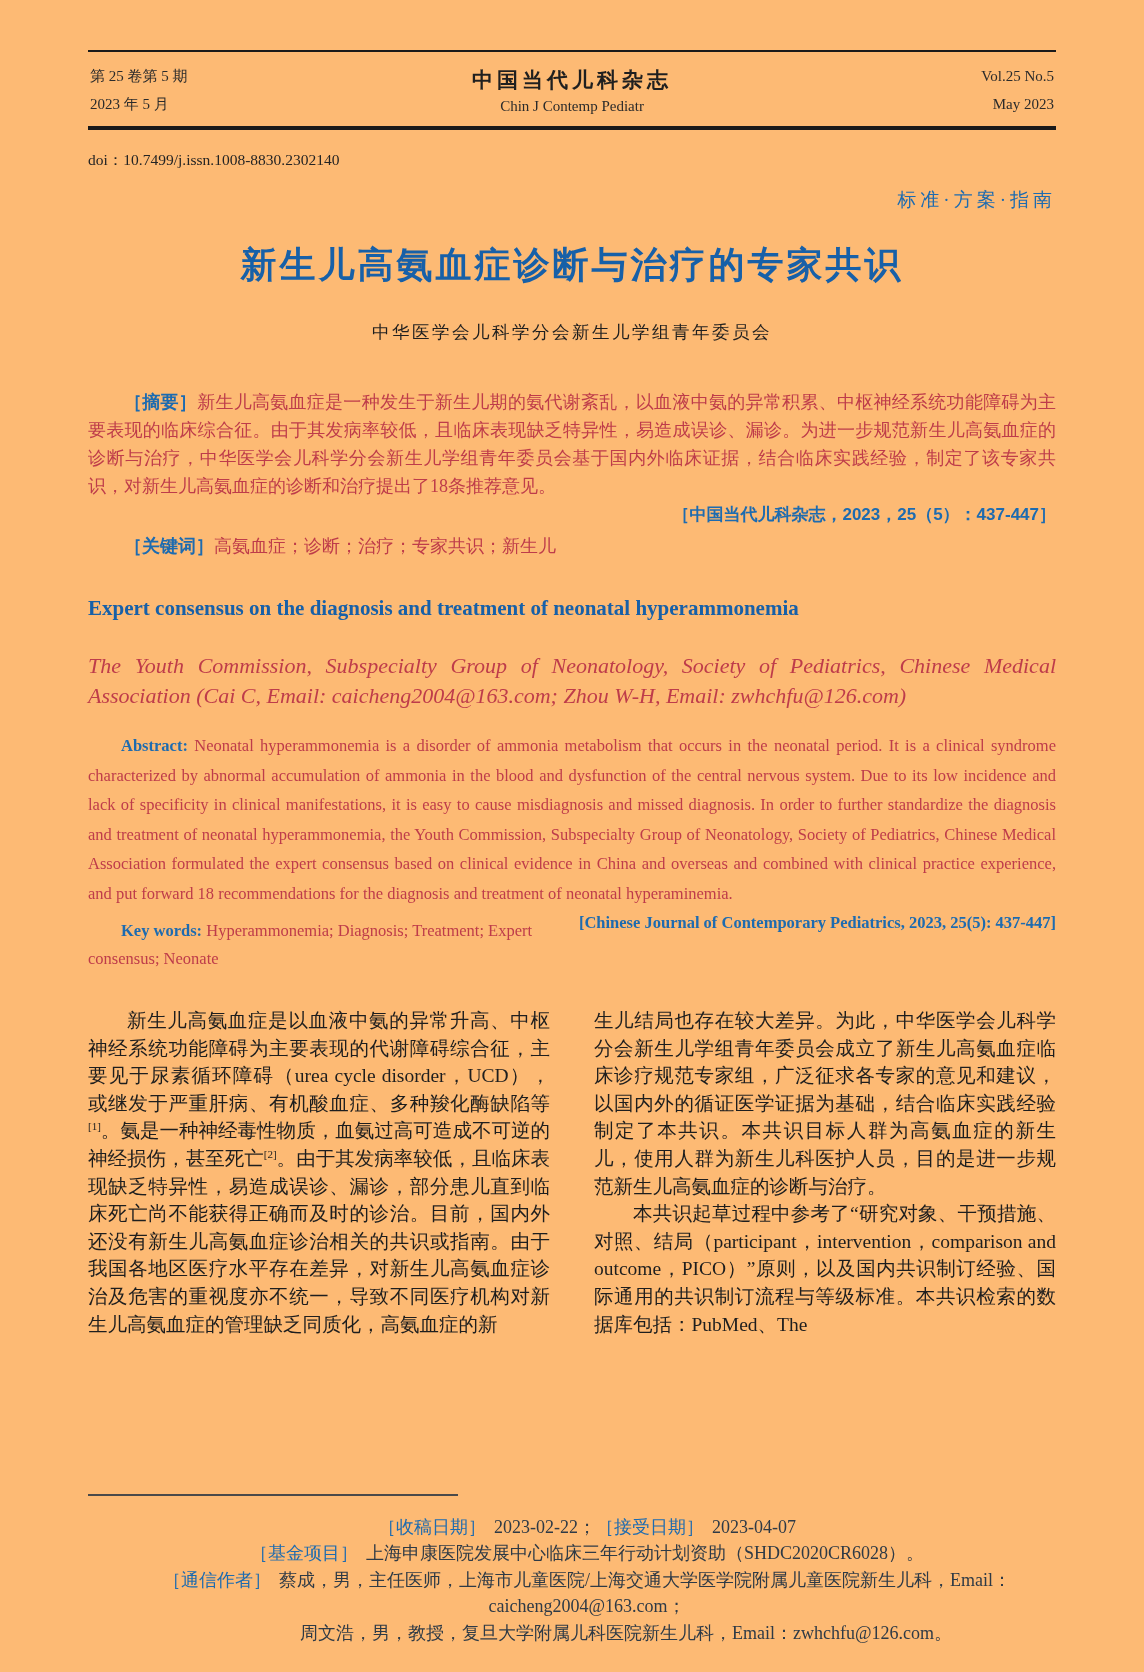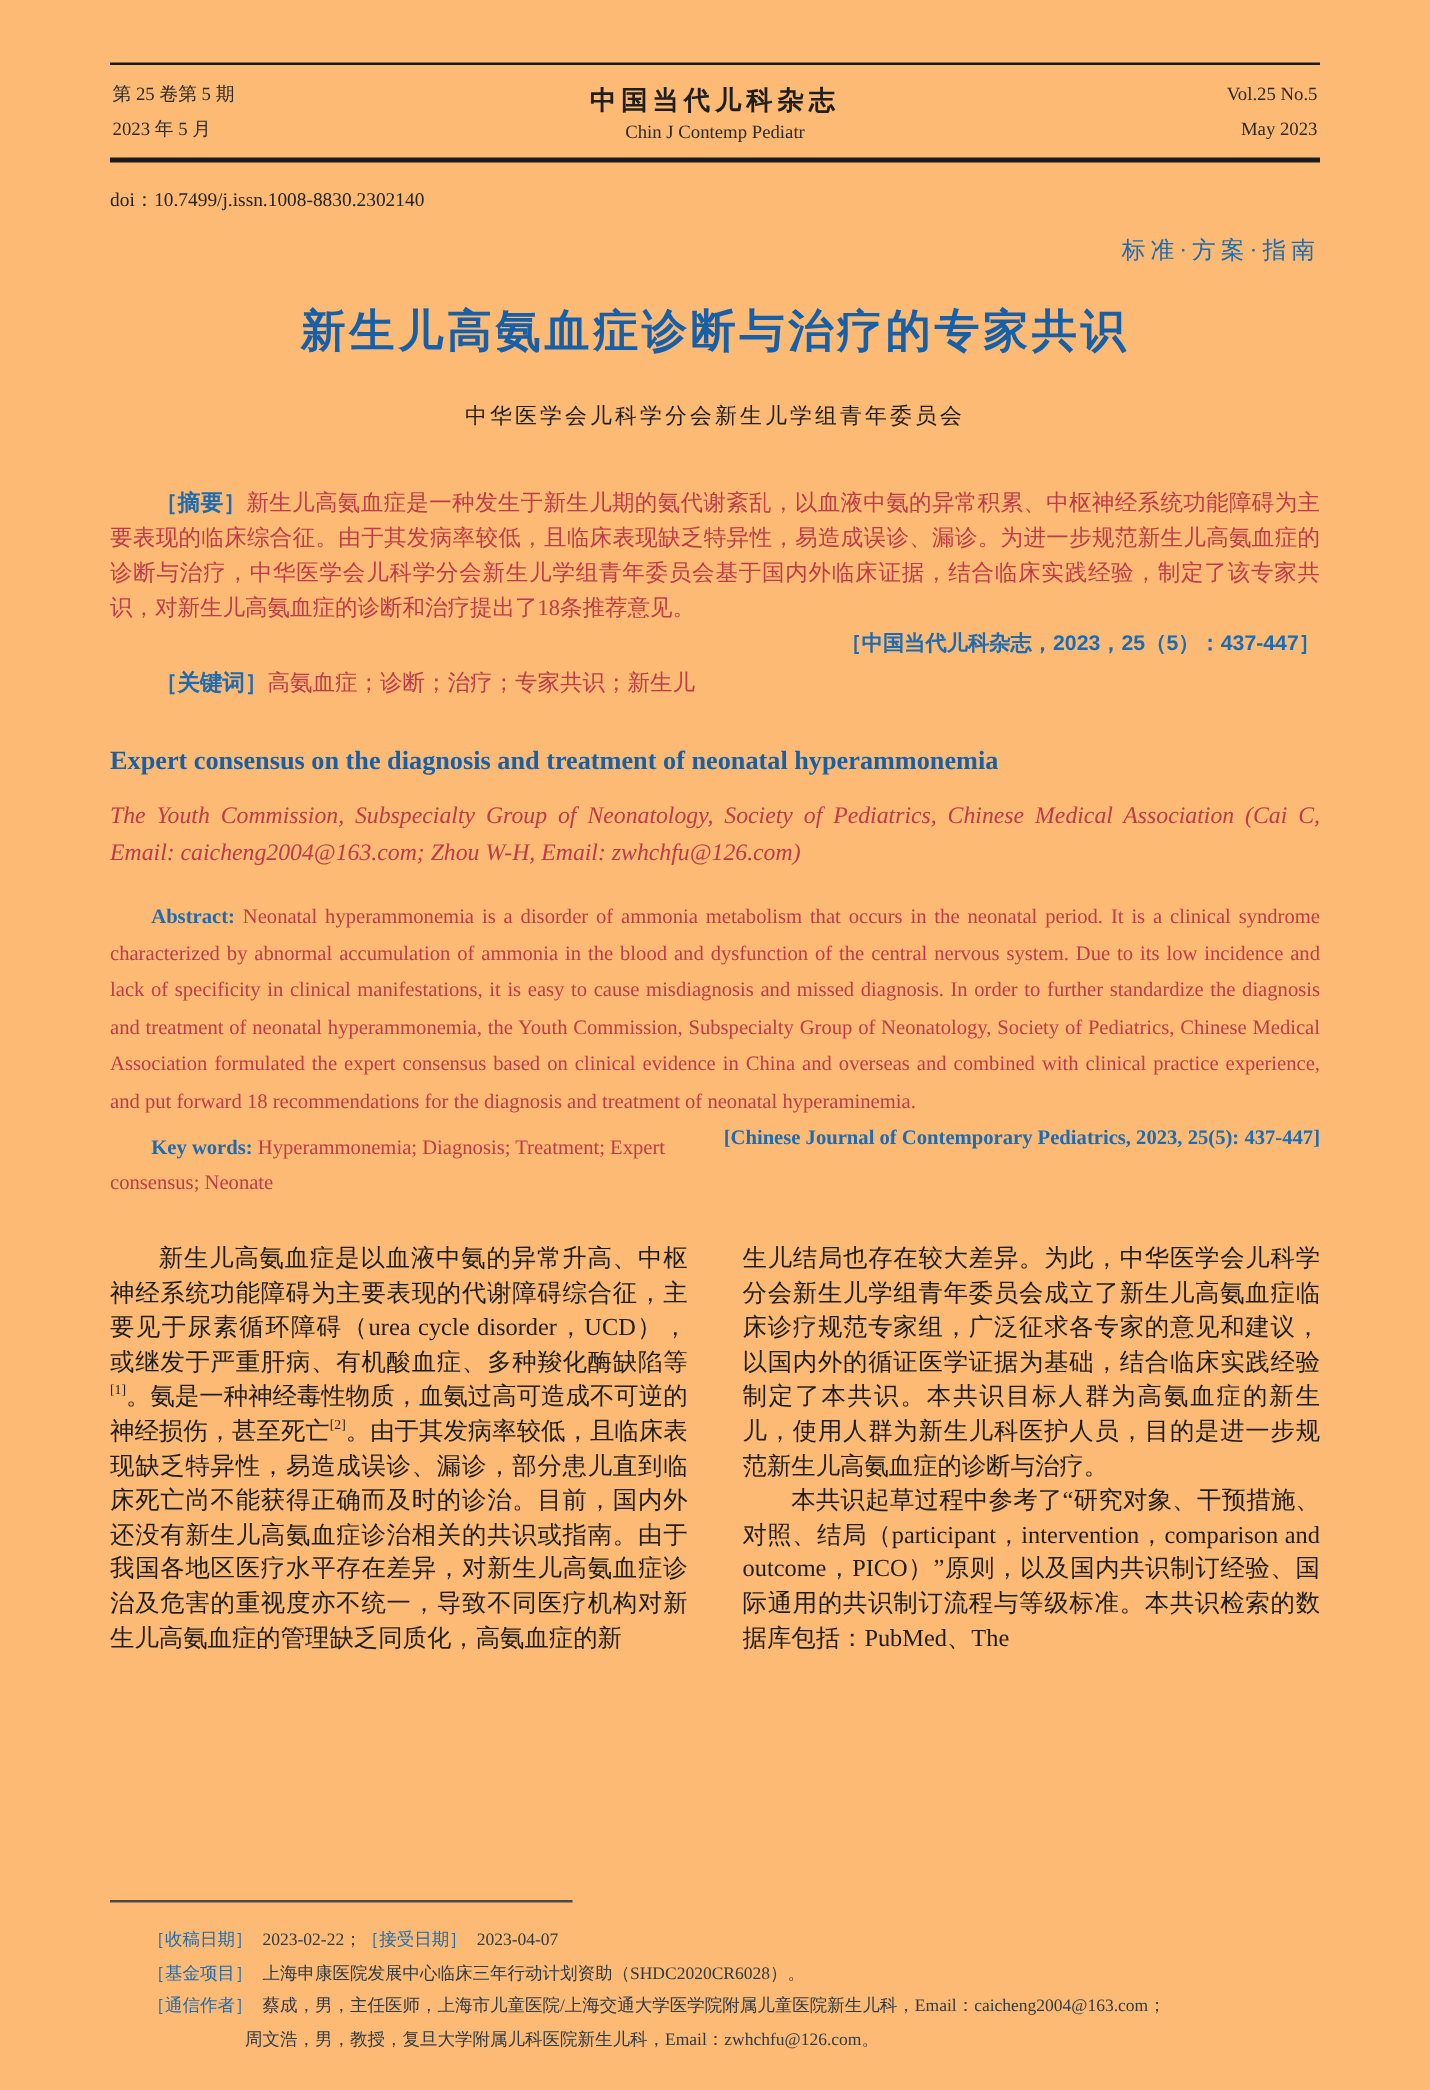--- a/index.html
+++ b/index.html
@@ -55,21 +55,21 @@
     color: #1d6bb0; font-weight: 700; font-family: "Liberation Sans", sans-serif;
   }
   .kw { margin-top: 2px; }
   
   .en-title {
     margin-top: 36px;
     font-size: 21px; font-weight: 700; color: #1760a8;
     font-family: "Liberation Serif", serif;
   }
   .en-authors {
-    margin-top: 17px; font-size: 19px; font-style: italic;
+    margin-top: 30px; font-size: 22px; font-style: italic;
     line-height: 30px; color: #be3c4a; text-align: justify;
   }
   .en-abstract {
     margin-top: 20px; font-size: 16.5px; line-height: 29.5px;
     text-align: justify; text-indent: 2em; color: #be3c4a;
   }
   .en-cite { float: right; color: #1d6bb0; font-weight: 700; text-indent: 0; }
   .en-kw { margin-top: 9px; font-size: 16.5px; line-height: 28px; text-indent: 2em; color: #be3c4a; }
   
   .columns {
@@ -79,21 +79,21 @@
   .col { width: calc(50% - 22px); }
   .col p {
     font-size: 19.5px; line-height: 27.6px; text-align: justify;
     color: #1e1e1e;
   }
   .col p.indent { text-indent: 2em; }
   .col sup { font-size: 11px; vertical-align: super; line-height: 0; }
   
   .footer { position: absolute; left: 88px; right: 88px; bottom: 26px; }
   .foot-rule { width: 370px; border-top: 2px solid #4a4a4a; }
-  .footnotes { margin-top: 18px; padding-left: 30px; font-size: 14px; line-height: 26.5px; color: #2e3a46; }
+  .footnotes { margin-top: 18px; padding-left: 30px; font-size: 18px; line-height: 26.5px; color: #2e3a46; text-align: center; }
   .fn-lbl { color: #1d6bb0; margin-right: 8px; }
   .fn-cont { padding-left: 78px; }
   .page-number { margin-top: 16px; text-align: center; font-size: 17px; color: #1f1f1f; letter-spacing: 2px; }
 </style>
 </head>
 <body>
 
 <div class="page">
 
   <div class="topline"></div>

